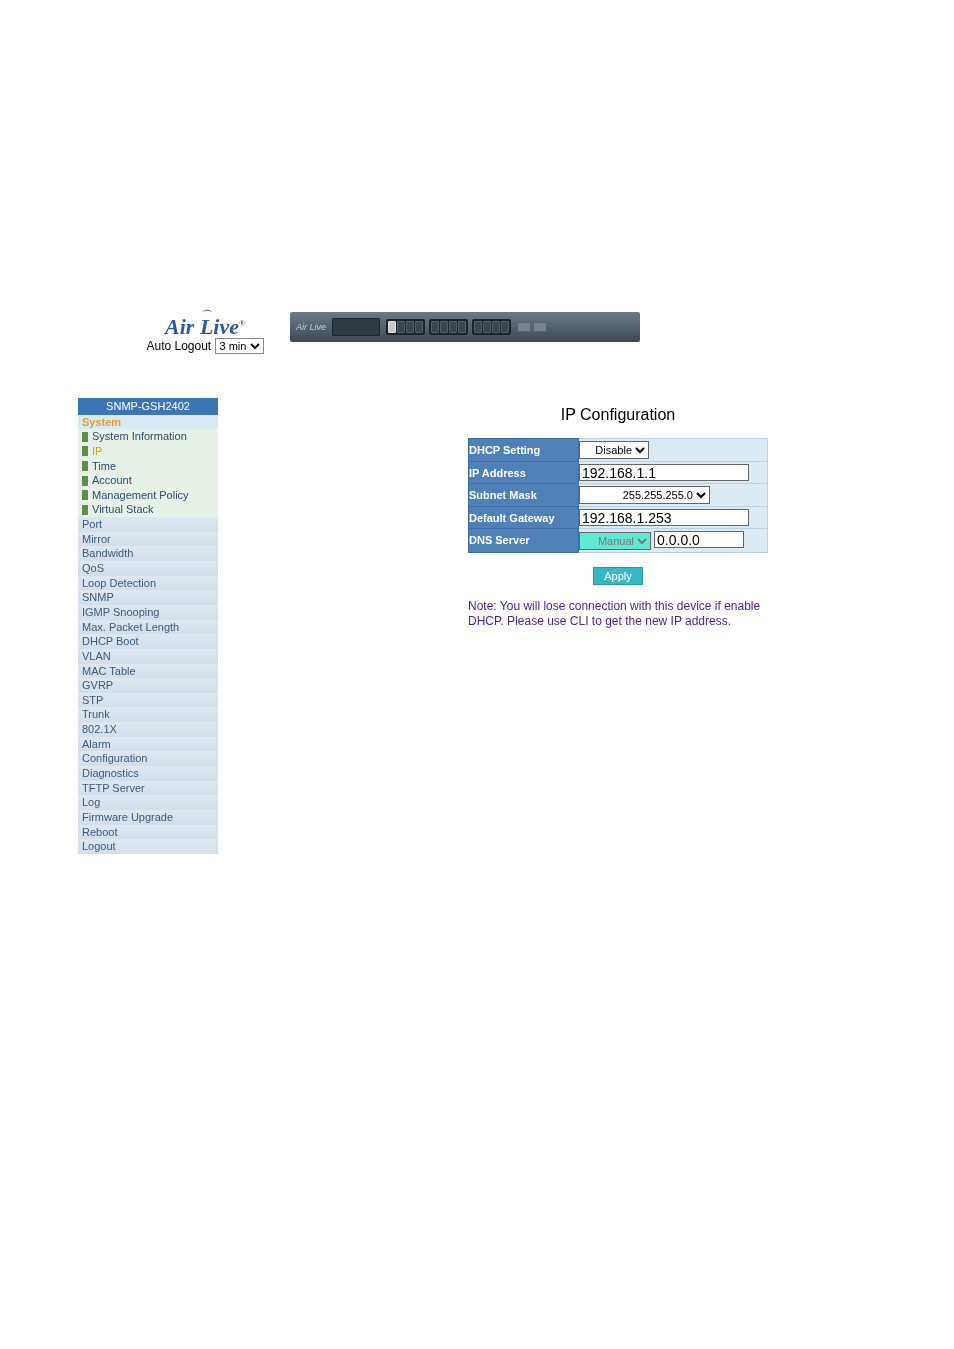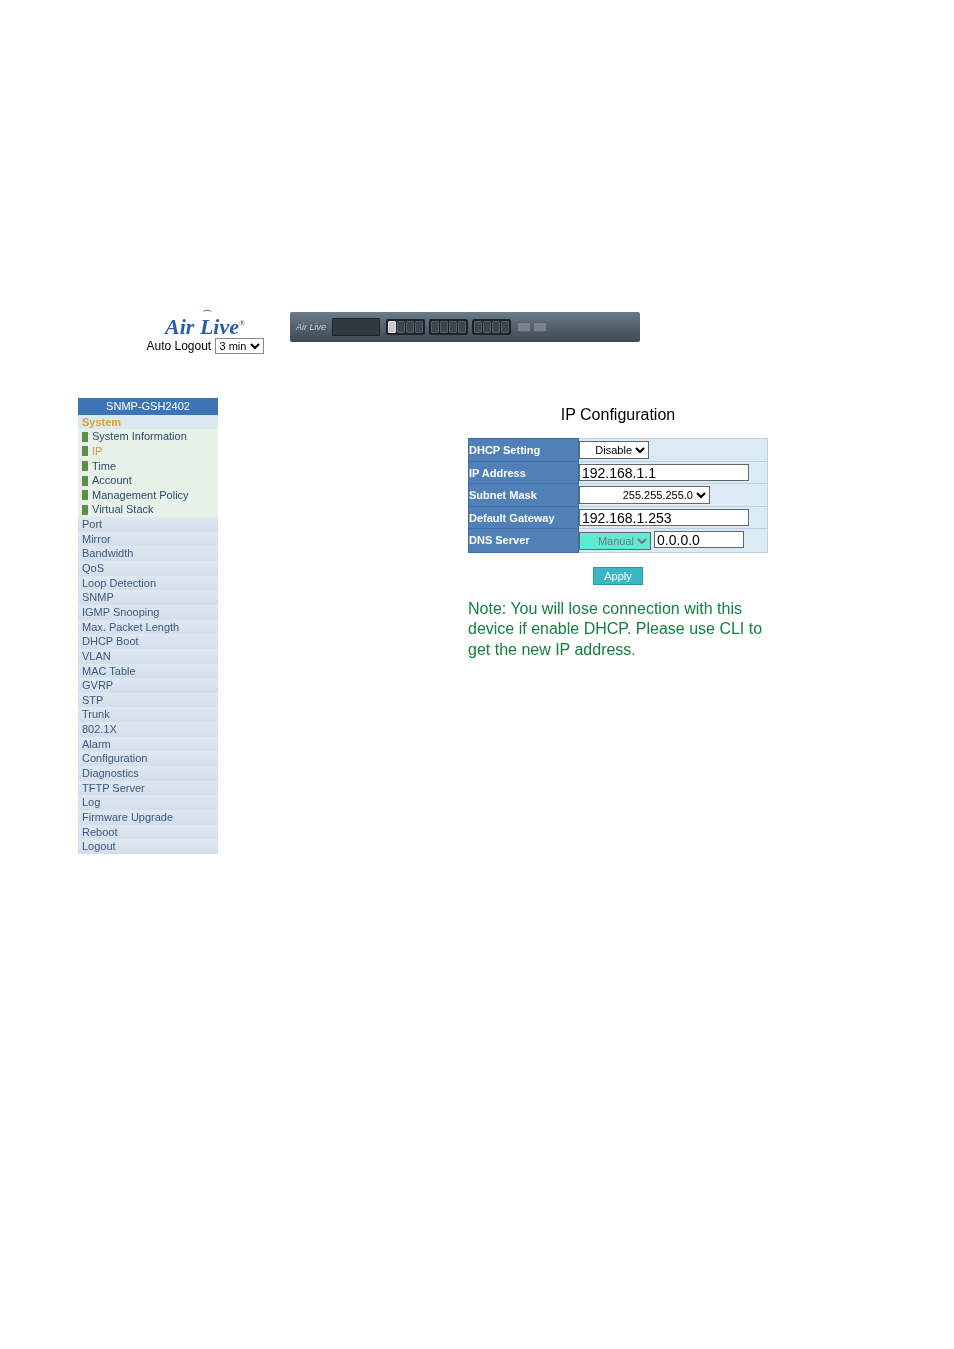--- a/index.html
+++ b/index.html
@@ -210,22 +210,22 @@
     color:#fff;
     border:1px solid #2a99a5;
     font-size:11px;
     padding:2px 10px;
     cursor:pointer;
     font-family:inherit;
   }
   .note {
     width: 300px;
     margin: 14px auto 14px auto;
-    font-size:16px;
-    color:#15803d;
+    font-size:12px;
+    color:#4c1d95;
     line-height:1.3;
   }
 </style>
 </head>
 <body>
 
 <div class="page-pad">
 
   <div class="top-row">
     <div class="left-header">

